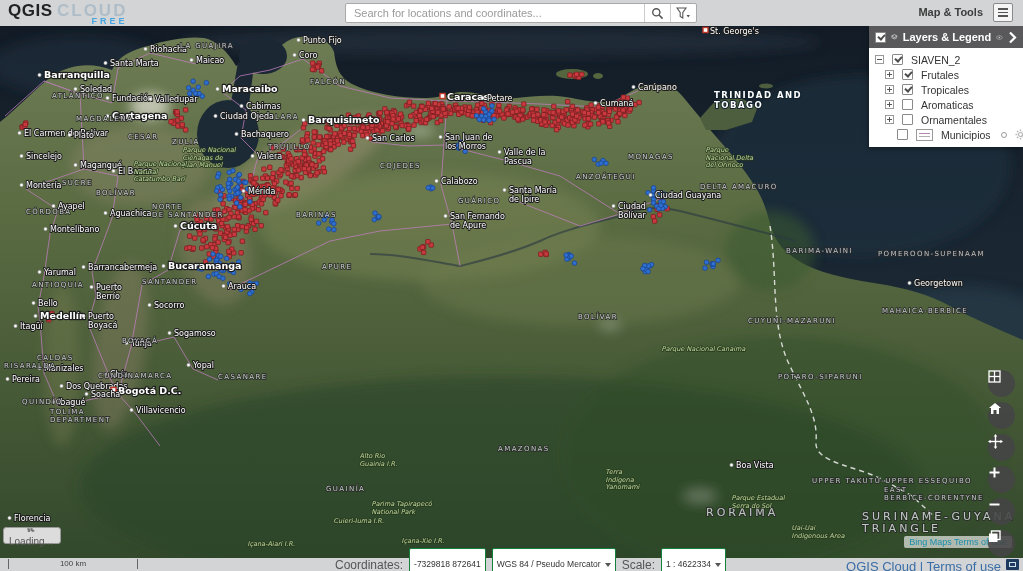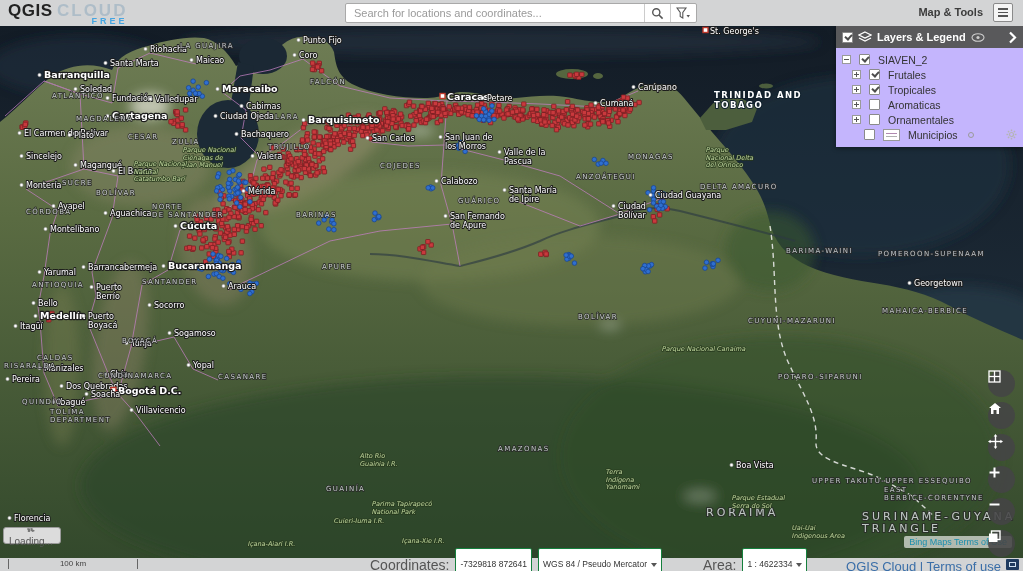--- a/index.html
+++ b/index.html
@@ -18,21 +18,21 @@
   .search-btn { width:26px; display:flex; align-items:center; justify-content:center; border-left:1px solid #ccc; cursor:pointer; }
   #maptools { position:absolute; right:40px; top:6px; font-size:11px; font-weight:700; color:#3c3c3c; cursor:pointer; }
   #menu-btn { position:absolute; right:10px; top:3px; width:20px; height:19px; background:#f5f5f5; border:1px solid #8a8a8a; border-radius:2px; display:flex; flex-direction:column; justify-content:center; gap:2px; padding:0 4px; cursor:pointer; }
   #menu-btn i { display:block; height:1.5px; background:#555; }
 
   
   #map { position:absolute; top:26px; left:0; width:1023px; height:532px; background:#ffffff; overflow:hidden; }
   #map svg { position:absolute; top:0; left:0; display:block; }
 
   
-  #layers-panel { position:absolute; top:26px; right:0; width:187px; background:#c4b5fd; z-index:25; box-shadow:0 1px 5px rgba(0,0,0,0.45);text-align:right; }
+  #layers-panel { position:absolute; top:26px; right:0; width:154px; background:#ffffff; z-index:25; box-shadow:0 1px 5px rgba(0,0,0,0.45);text-align:right; }
   #lp-header { height:22px; background:#59595b; color:#fff; display:flex; align-items:center; padding:0 6px; gap:5px; cursor:pointer; }
   #lp-header .title { font-size:11px; font-weight:700; flex:0 0 auto; }
   .cb { width:11px; height:11px; background:#fff; border:1px solid #8a8a8a; border-radius:1px; position:relative; flex:0 0 auto; cursor:pointer; }
   .cb.checked::after { content:""; position:absolute; left:2px; top:1px; width:5px; height:3px; border-left:2px solid #4c4c4c; border-bottom:2px solid #4c4c4c; transform:rotate(-48deg); }
   #lp-chevron { margin-left:auto; cursor:pointer; display:flex; }
   #layer-tree { padding:4px 4px 5px 6px; }
   .tree-row { display:flex; align-items:center; gap:8px; height:15px; font-size:10.5px; color:#333; }
   .tree-row.indent1 { padding-left:10px; }
   .tree-row.indent2 { padding-left:22px; }
   .expander { width:9px; height:9px; border:1px solid #9a9a9a; background:#fff; position:relative; flex:0 0 auto; cursor:pointer; }
@@ -49,21 +49,21 @@
 
   
   #loading-badge { position:absolute; left:3px; bottom:14px; height:17px; background:#dcdcdc; border:1px solid #9a9a9a; border-radius:3px; display:flex; align-items:center; gap:4px; padding:0 7px 0 5px; font-size:10px; color:#555; z-index:20;flex-direction:column; }
   .spinner { width:9px; height:9px; border:2px dotted #777; border-radius:50%; }
   #bing-badge { position:absolute; right:11px; bottom:10px; background:rgba(255,255,255,0.62); font-size:9px; color:#1a8fae; padding:1px 5px; border-radius:2px; z-index:20; cursor:pointer; }
 
   
   #footer { position:absolute; left:0; right:0; bottom:0; height:13px; background:#d3d4d5; z-index:30; display:flex; align-items:center; font-size:9px; color:#555; }
   #scalebar { position:absolute; left:8px; top:1px; width:130px; height:10px; border-left:1px solid #666; border-right:1px solid #666; text-align:center; font-size:8px; color:#444; line-height:10px; }
   #coord-group { position:absolute; left:335px; top:0; height:13px; display:flex; align-items:center; gap:6px; }
-  .foot-label { font-size:14px; color:#555;margin-left:35px; }
+  .foot-label { font-size:12px; color:#555; }
   .foot-box { background:#fff; border:1px solid #15803d; border-radius:2px; height:11px; line-height:9px; font-size:8.5px; color:#333; padding:16px 4px; display:flex; align-items:center; gap:4px; cursor:pointer; }
   .caret { width:0; height:0; border-left:3px solid transparent; border-right:3px solid transparent; border-top:4px solid #555; }
   #footer-links { position:absolute; right:22px; top:1px; font-size:13px; color:#3a6ea8; cursor:pointer; white-space:nowrap; }
   #footer-logo { position:absolute; right:4px; top:1px; width:13px; height:11px; background:#1e3a5f; border-radius:1px; cursor:pointer; }
   #footer-logo::after { content:""; position:absolute; inset:3px; border:1px solid #cfe0ef; }
 </style>
 </head>
 <body>
 
 <div id="app">
@@ -1526,21 +1526,21 @@
 
   <div id="footer">
     <div id="scalebar">100 km</div>
     <div id="coord-group">
       <span class="foot-label">Coordinates:</span>
       <span class="foot-box">-7329818 872641</span>
       <span class="foot-box">
         <span>WGS 84 / Pseudo Mercator</span>
         <span class="caret"></span>
       </span>
-      <span class="foot-label">Area:</span>
+      <span class="foot-label">Scale:</span>
       <span class="foot-box">
         <span>1 : 4622334</span>
         <span class="caret"></span>
       </span>
     </div>
     <div id="footer-links"><span>QGIS Cloud</span><span> | </span><span>Terms of use</span></div>
     <div id="footer-logo"></div>
   </div>
 </div>
 

